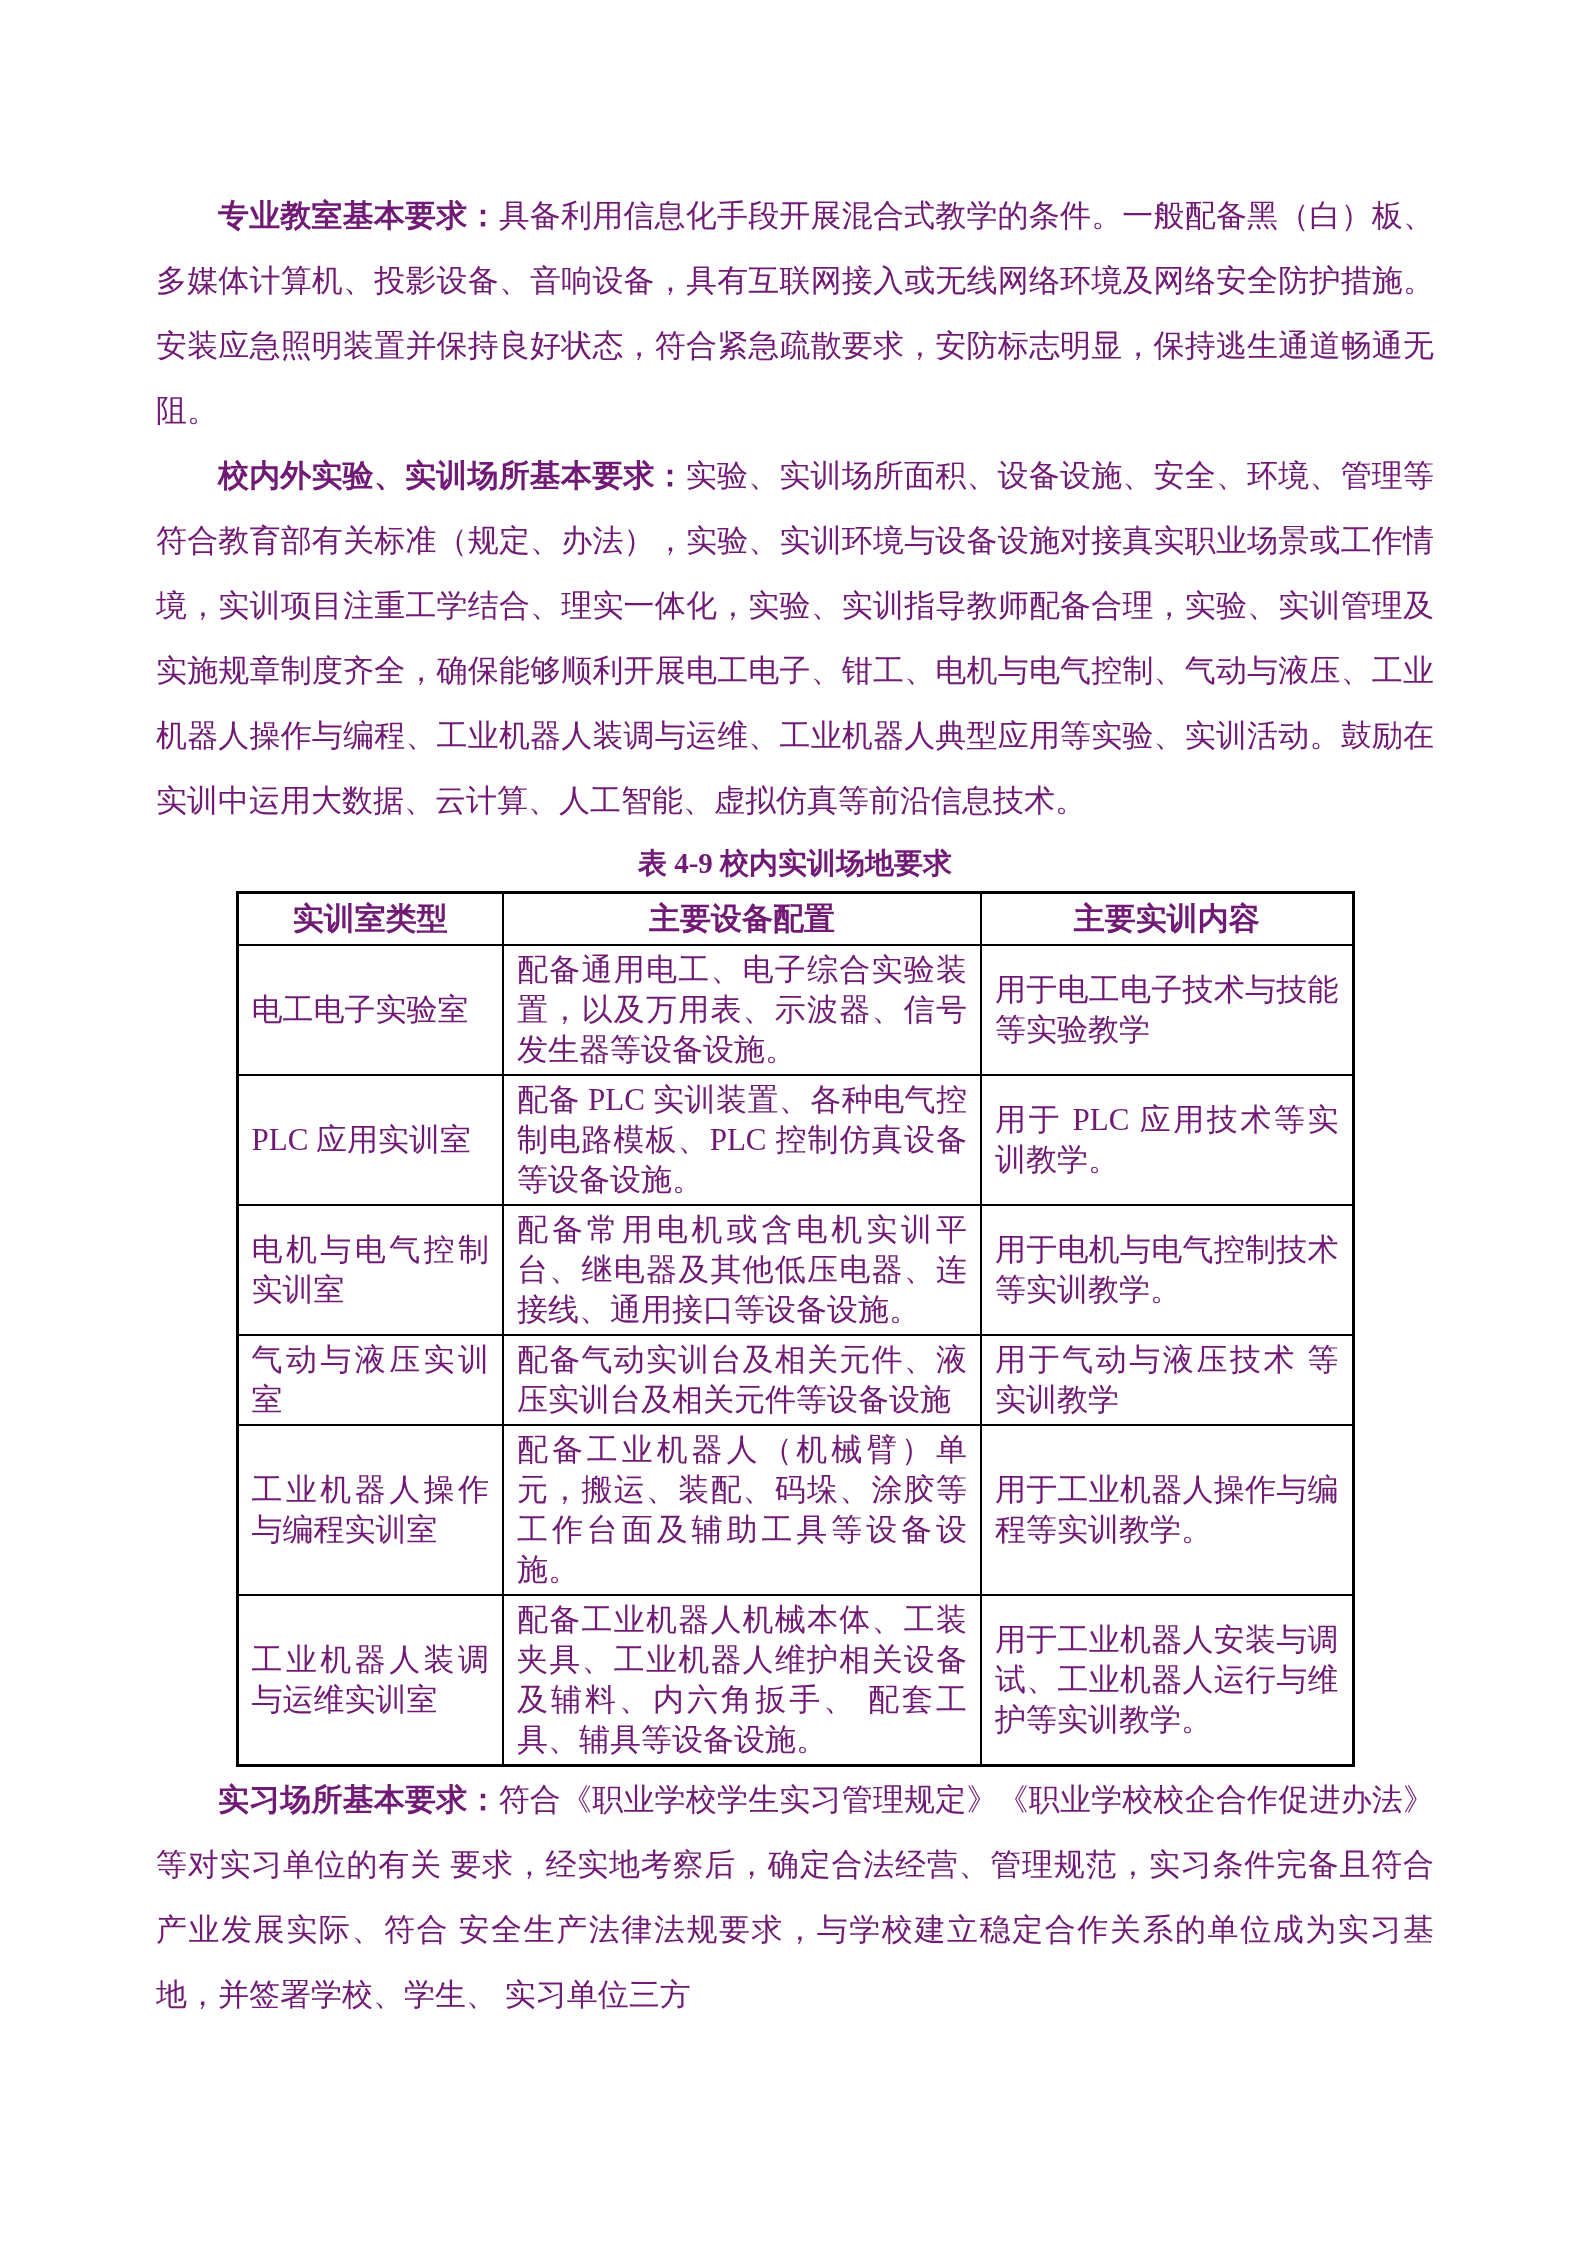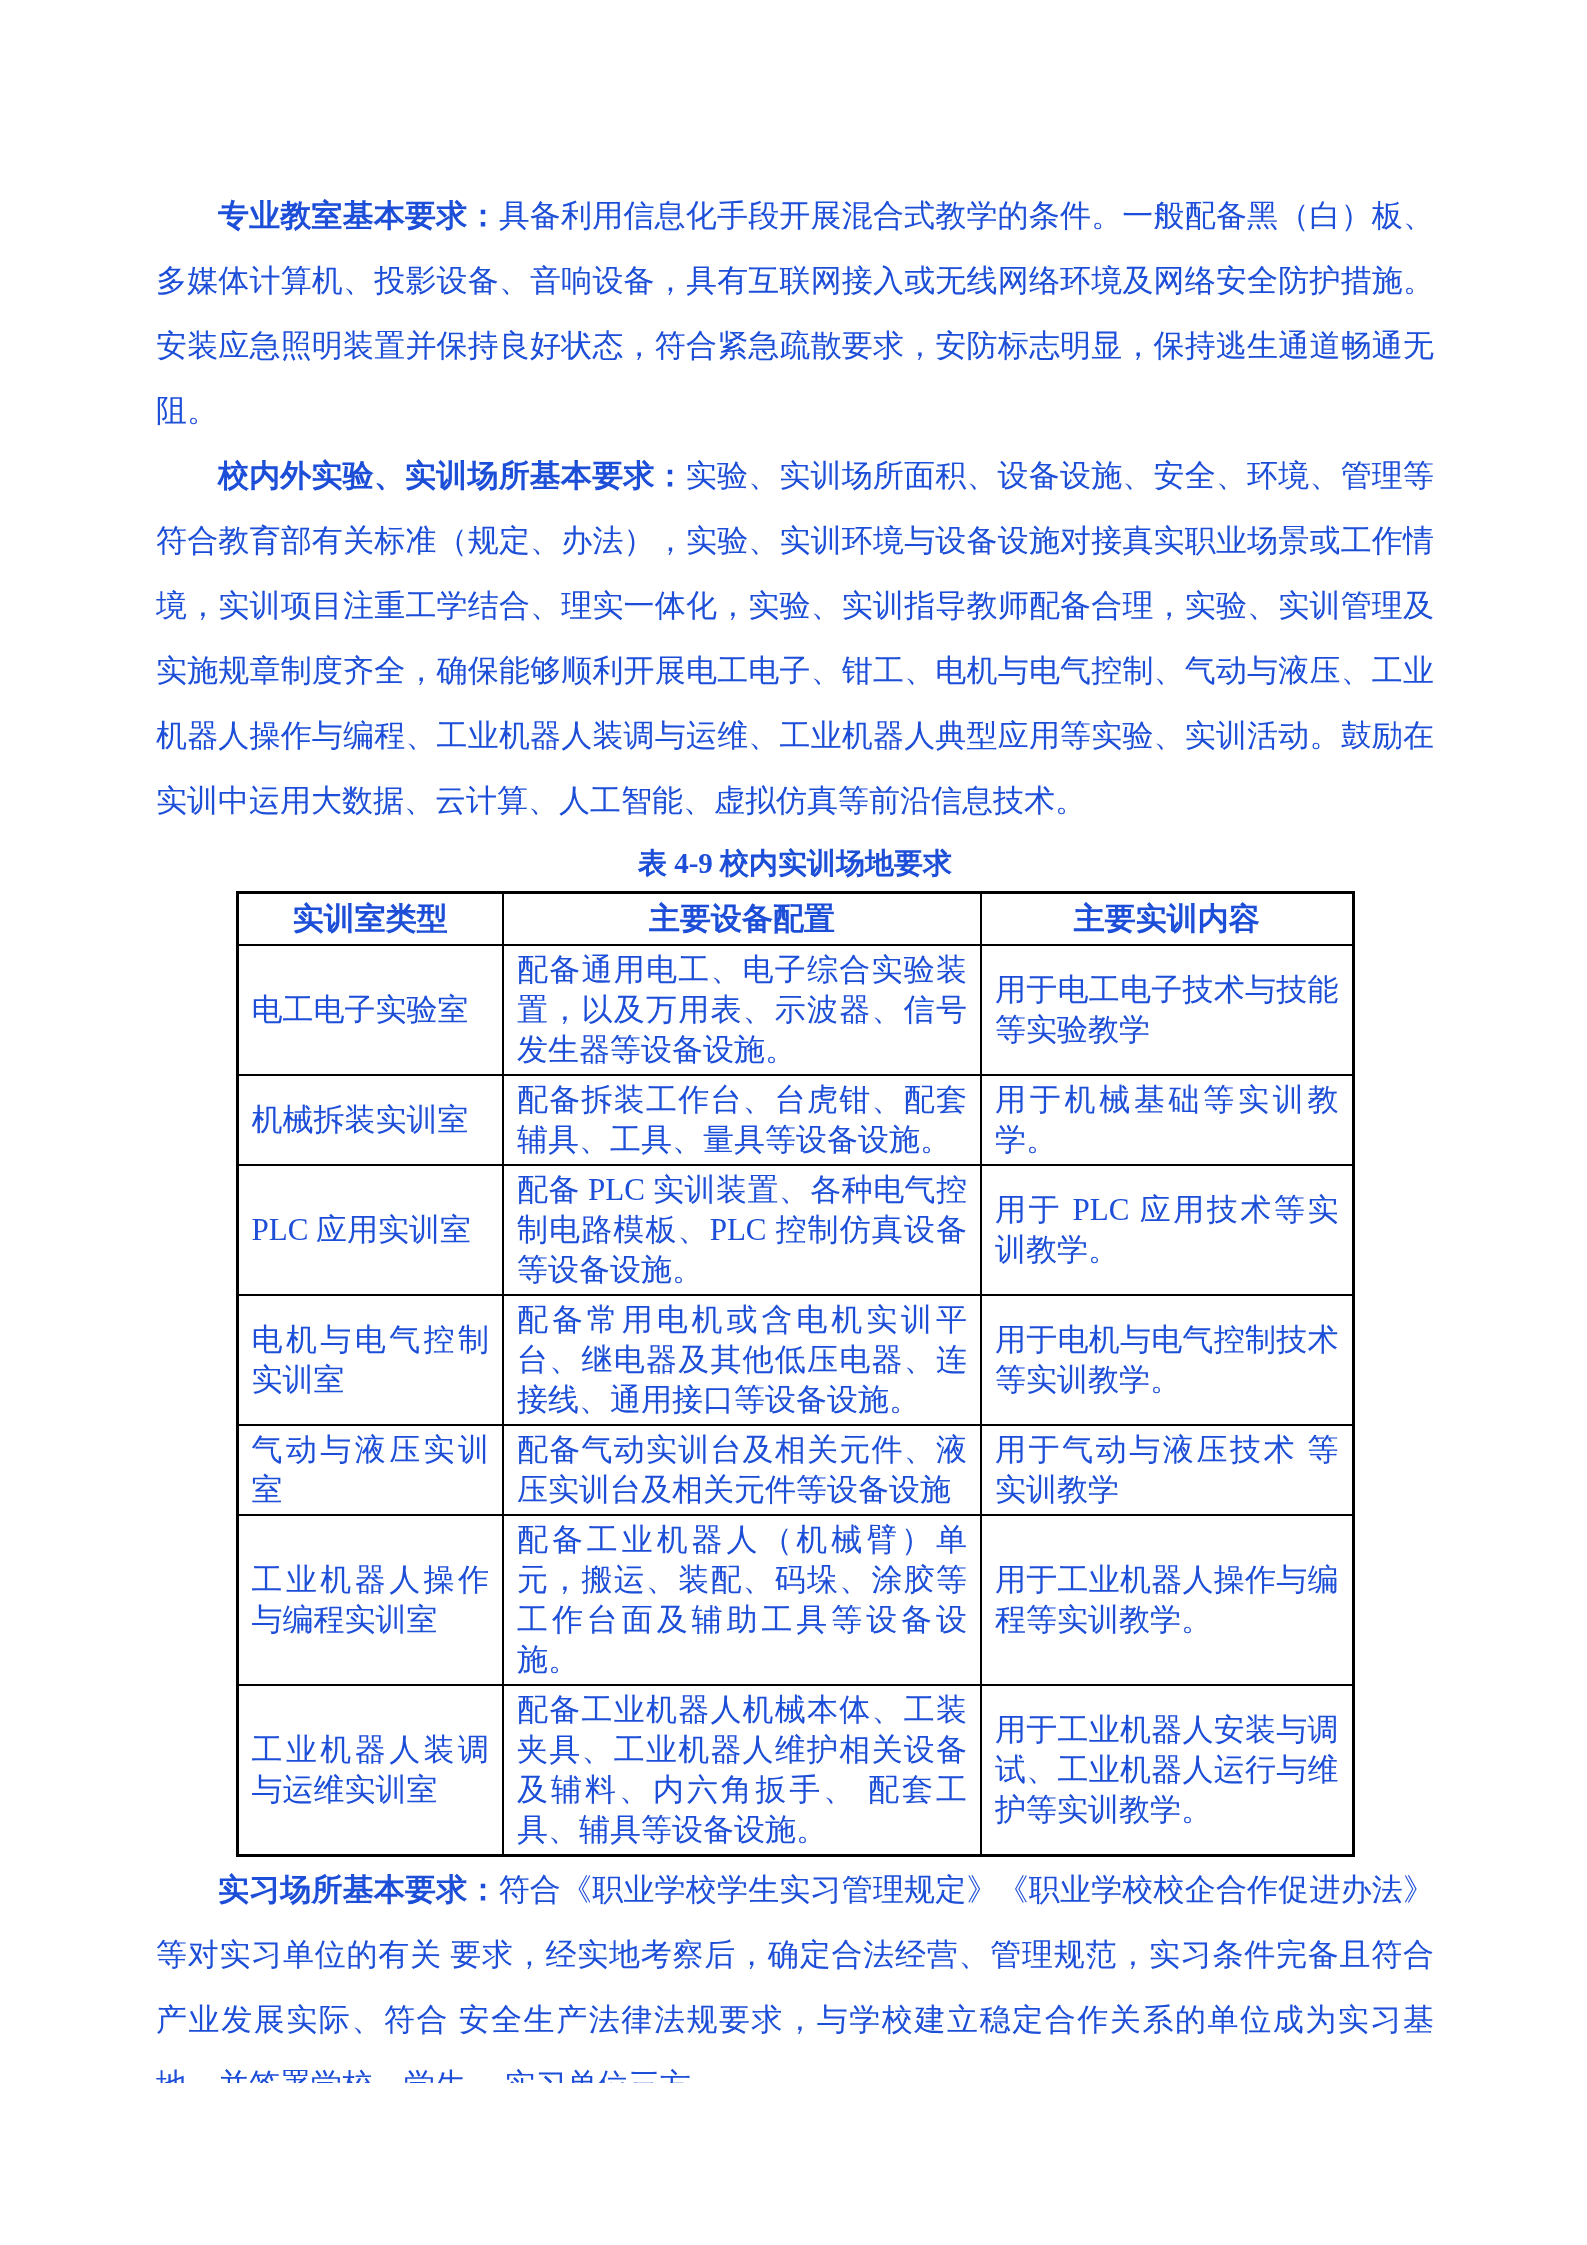--- a/index.html
+++ b/index.html
@@ -5,21 +5,21 @@
   html, body {
     margin: 0;
     padding: 0;
     background: #ffffff;
   }
   .page {
     position: relative;
     width: 1587px;
     height: 2083px;
     background: #ffffff;
-    color: #1d4ed8;
+    color: #701a75;
     font-family: "Liberation Serif", "DejaVu Serif", serif;
     overflow: hidden;
   }
   .content {
     position: absolute;
     left: 156px;
     top: 183px;
     width: 1278px;
   }
   .para {
@@ -106,25 +106,20 @@
           <th>主要实训内容</th>
         </tr>
       </thead>
       <tbody>
         <tr>
           <td>电工电子实验室</td>
           <td>配备通用电工、电子综合实验装置，以及万用表、示波器、信号发生器等设备设施。</td>
           <td>用于电工电子技术与技能等实验教学</td>
         </tr>
         <tr>
-          <td>机械拆装实训室</td>
-          <td>配备拆装工作台、台虎钳、配套辅具、工具、量具等设备设施。</td>
-          <td>用于机械基础等实训教学。</td>
-        </tr>
-        <tr>
           <td>PLC 应用实训室</td>
           <td>配备 PLC 实训装置、各种电气控制电路模板、PLC 控制仿真设备等设备设施。</td>
           <td>用于 PLC  应用技术等实训教学。</td>
         </tr>
         <tr>
           <td>电机与电气控制实训室</td>
           <td>配备常用电机或含电机实训平台、继电器及其他低压电器、连接线、通用接口等设备设施。</td>
           <td>用于电机与电气控制技术等实训教学。</td>
         </tr>
         <tr>

